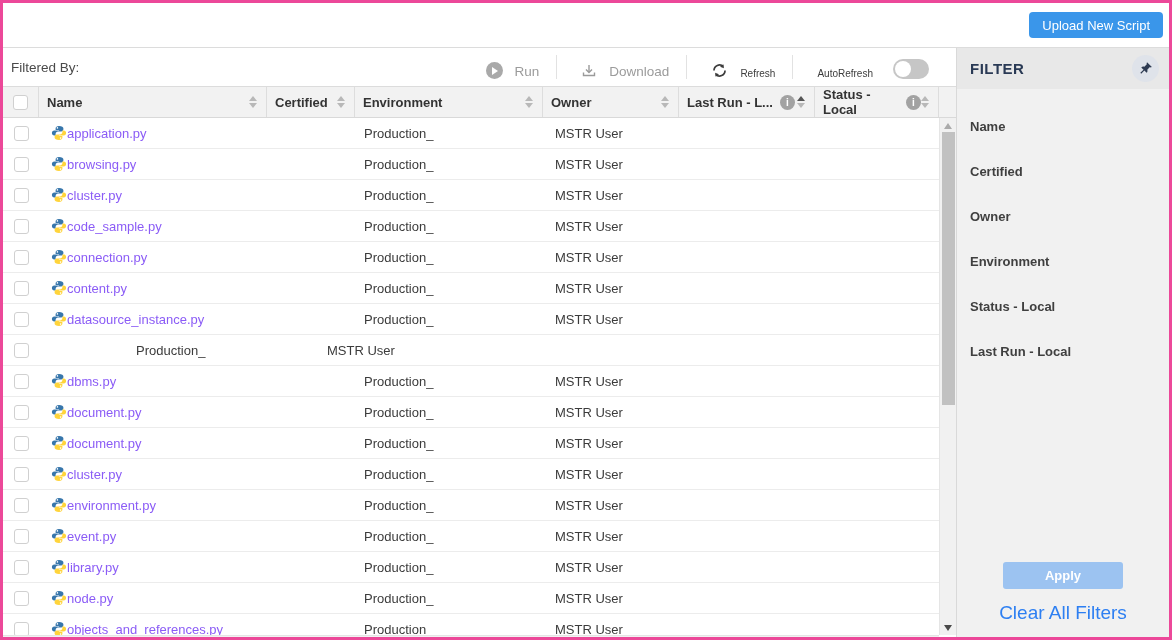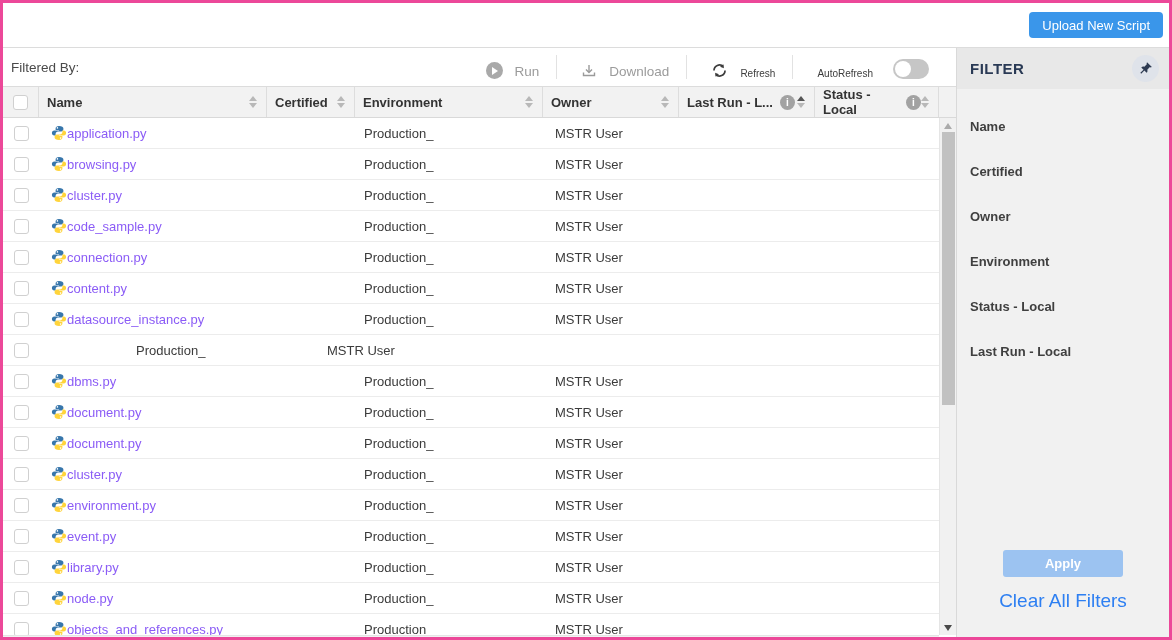--- a/index.html
+++ b/index.html
@@ -66,21 +66,21 @@
   .vscroll .arrow-up { position:absolute; top:5px; left:4px; width:0; height:0; border-left:4px solid transparent; border-right:4px solid transparent; border-bottom:6px solid #ababab; cursor:pointer; }
   .vscroll .arrow-down { position:absolute; bottom:4px; left:4px; width:0; height:0; border-left:4px solid transparent; border-right:4px solid transparent; border-top:6px solid #4a4a4a; cursor:pointer; }
   .hscroll { position:absolute; left:0; right:17px; bottom:0; height:5px; background:#f1f1f1; border-top:1px solid #e5e5e5; }
   
   .filter { width:217px; background:#f1f1f1; border-left:1px solid #d9d9d9; display:flex; flex-direction:column; }
   .filter-header { height:41px; background:#e8e8e8; display:flex; align-items:center; padding:0 10px 0 13px; flex:none; }
   .filter-title { font-size:15px; font-weight:bold; color:#2a3a55; letter-spacing:0.5px; }
   .pin-circle { margin-left:auto; width:27px; height:27px; border-radius:50%; background:#dfe3ea; display:flex; align-items:center; justify-content:center; cursor:pointer; }
   .filter-items { padding:30px 13px 0 13px; }
   .filter-item { font-weight:bold; color:#3f3f3f; margin-bottom:30px; cursor:pointer; }
-  .filter-footer { margin-top:auto; padding-bottom:28px; display:flex; flex-direction:column; align-items:center; }
+  .filter-footer { margin-top:auto; padding-bottom:16px; display:flex; flex-direction:column; align-items:center; }
   .apply-btn { width:120px; height:27px; background:#9cc3f1; color:#fff; border:none; border-radius:3px; font-weight:bold; font-size:13px; font-family:inherit; margin-bottom:13px; cursor:default; }
   .clear-link { color:#2d7ff2; font-size:19px; text-decoration:none; cursor:pointer; }
 </style>
 </head>
 <body>
 
 <div id="page">
 
   <div class="topbar">
     <button class="btn-primary">Upload New Script</button>

